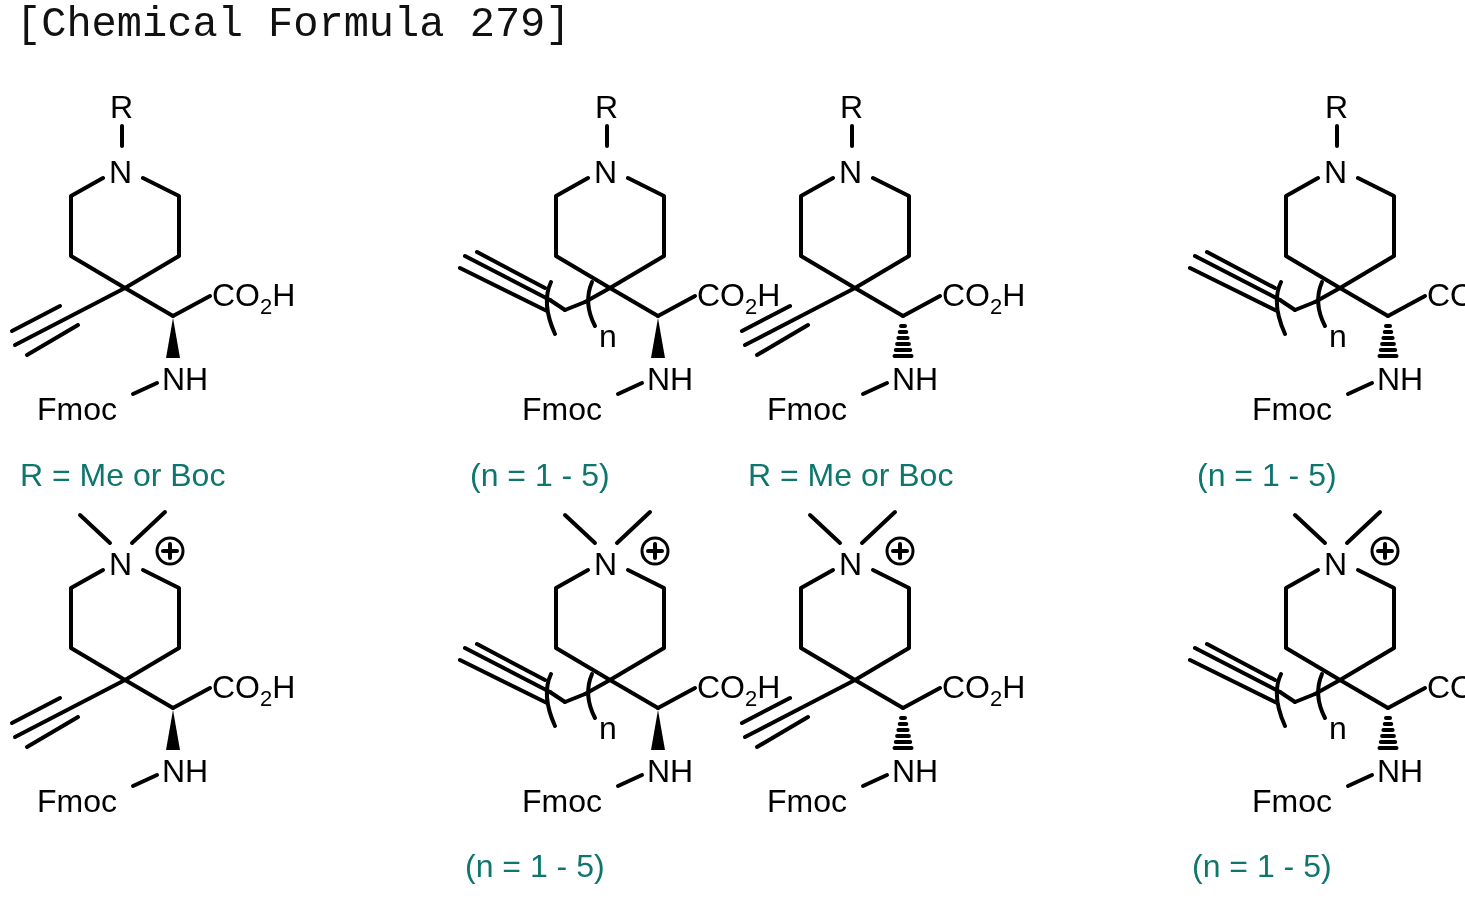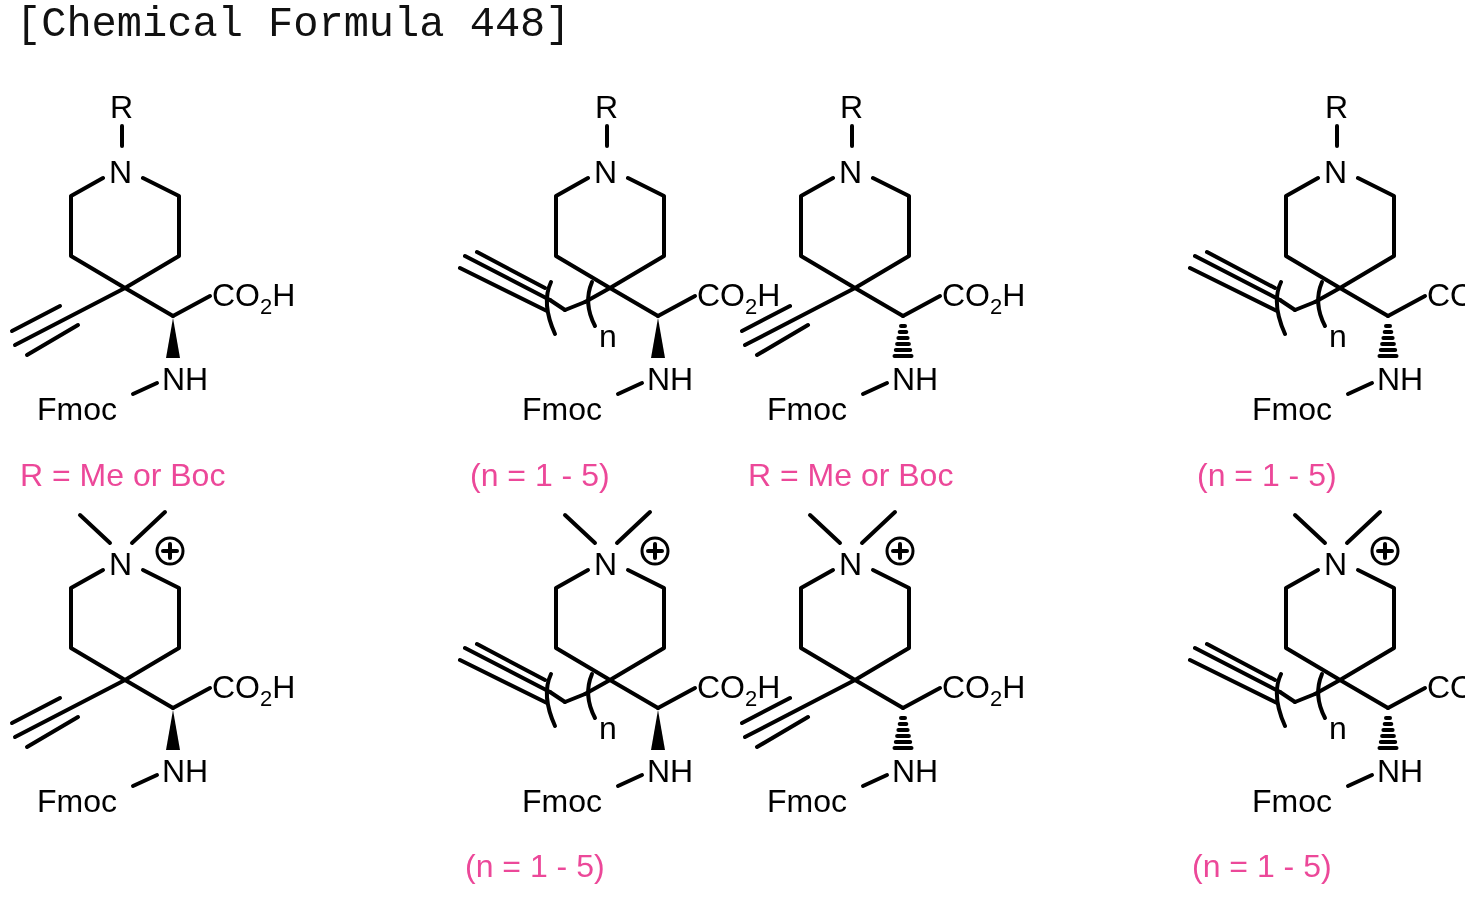--- a/index.html
+++ b/index.html
@@ -2,27 +2,27 @@
 <html><head>
 <meta charset="utf-8">
 <style>
   html, body { margin: 0; padding: 0; background: #ffffff; }
   body { width: 1465px; height: 898px; position: relative; overflow: hidden; font-family: "Liberation Sans", sans-serif; color: #000; }
   .page-title { position: absolute; left: 16px; top: 2px; font-family: "Liberation Mono", monospace; font-size: 42px; line-height: 46px; color: #111; letter-spacing: 0px; }
   .mol { position: absolute; }
   .mol svg { overflow: visible; }
   .lbl { font-family: "Liberation Sans", sans-serif; font-size: 32px; fill: #000; }
   .sub { font-family: "Liberation Sans", sans-serif; font-size: 22px; fill: #000; }
-  .caption { position: absolute; font-family: "Liberation Sans", sans-serif; font-size: 32px; line-height: 36px; color: #ec4899; white-space: nowrap; }
+  .caption { position: absolute; font-family: "Liberation Sans", sans-serif; font-size: 32px; line-height: 36px; color: #0f766e; white-space: nowrap; }
   .bond { stroke: #000; stroke-width: 4; fill: none; stroke-linecap: round; stroke-linejoin: round; }
 </style>
 </head>
 <body>
 
-<div class="page-title">[Chemical Formula 448]</div>
+<div class="page-title">[Chemical Formula 279]</div>
 
 <div class="mol" style="left:0px;top:0px;"><svg width="420" height="420" viewBox="0 0 420 420">
       <g>
         <text x="110" y="118" class="lbl">R</text>
         <line x1="122" y1="126" x2="122" y2="146" class="bond"></line>
         <text x="109" y="183" class="lbl">N</text>
         <polyline points="103,178 71,196 71,256 125,288 179,256 179,196 143,178" class="bond"></polyline>
         <line x1="125" y1="288" x2="15" y2="345" class="bond"></line>
         <line x1="60" y1="306" x2="12" y2="331" class="bond"></line>
         <line x1="78" y1="325" x2="27" y2="355" class="bond"></line>

